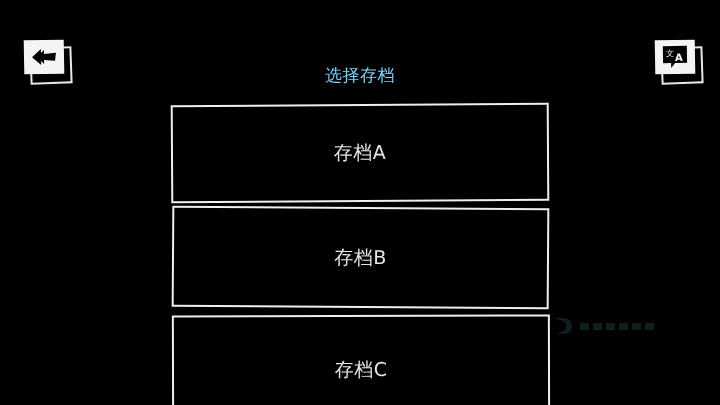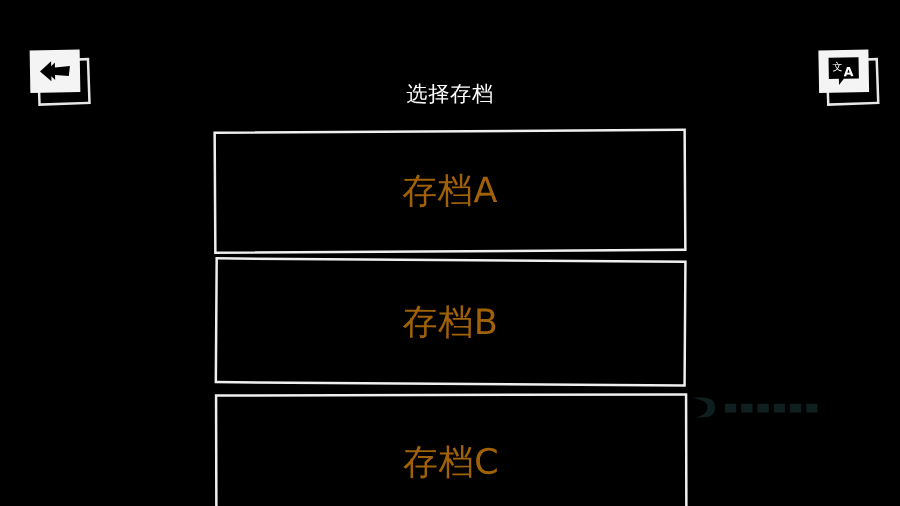--- a/index.html
+++ b/index.html
@@ -46,37 +46,37 @@
     #back-button { left: 24px; top: 40px; }
     #language-button { left: 655px; top: 40px; }
 
     .title {
       position: absolute;
       left: 0;
       width: 720px;
       top: 64px;
       text-align: center;
       font-size: 17px;
-      color: #ffffff;
+      color: #7dd3fc;
       letter-spacing: 0.5px;
     }
 
     .slot {
       position: absolute;
       background: #000;
       border: 2px solid #efefef;
       box-sizing: border-box;
       display: flex;
       align-items: center;
       justify-content: center;
       cursor: pointer;
     }
     .slot .label {
-      font-size: 28px;
-      color: #a16207;
+      font-size: 19px;
+      color: #e5e5e5;
       letter-spacing: 0.5px;
     }
     #slot-a {
       left: 171px; top: 104px; width: 378px; height: 98px;
       transform: rotate(-0.35deg);
     }
     #slot-b {
       left: 172px; top: 207px; width: 377px; height: 101px;
       transform: rotate(0.4deg);
     }

